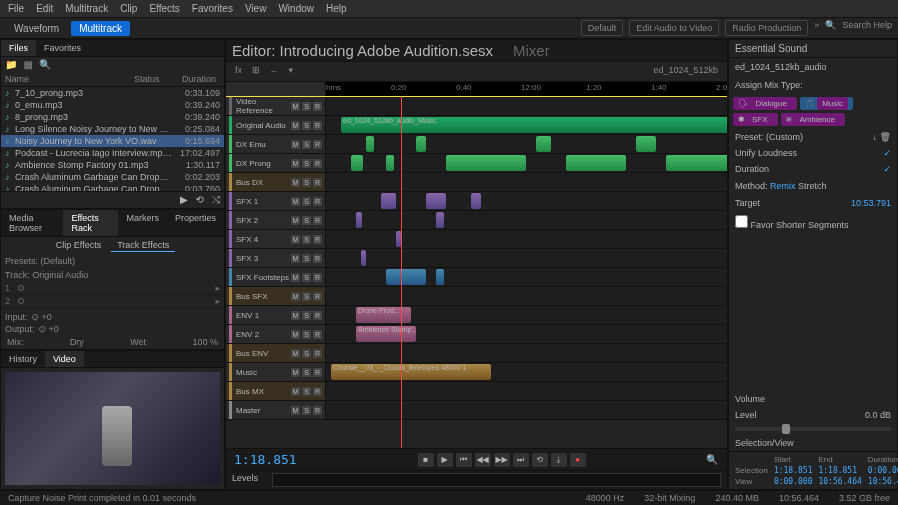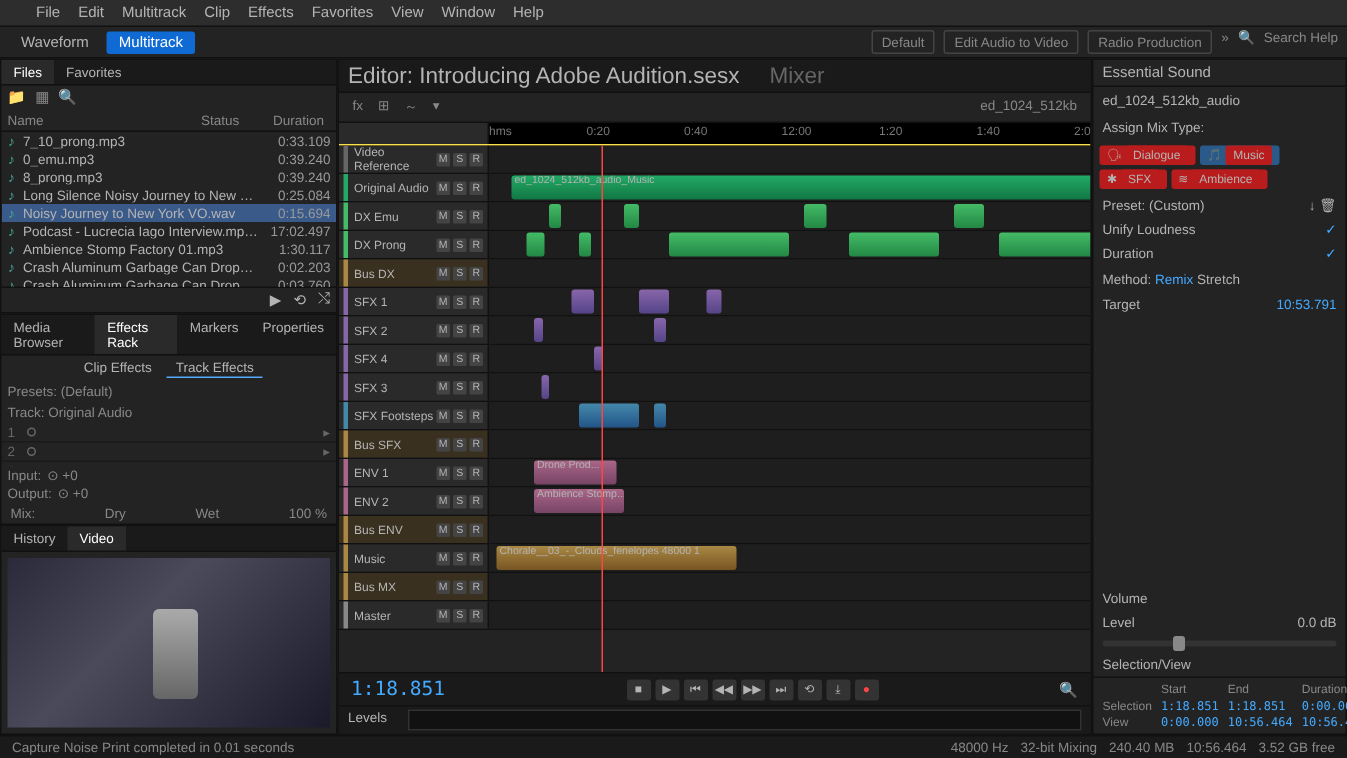--- a/index.html
+++ b/index.html
@@ -1,17 +1,17 @@
 <!DOCTYPE html>
 <html><head>
 <meta charset="utf-8">
 <style>
 *{margin:0;padding:0;box-sizing:border-box;font-family:"Segoe UI",Arial,sans-serif;user-select:none}
 body{background:#1d1d1d;color:#b4b4b4;font-size:10px;width:898px;height:505px;overflow:hidden;display:flex;flex-direction:column}
-.menubar{display:flex;gap:12px;padding:3px 24px;background:#2d2d2d;border-bottom:1px solid #111;font-size:10px}
+.menubar{display:flex;gap:12px;padding:3px 8px;background:#2d2d2d;border-bottom:1px solid #111;font-size:10px}
 .menubar span{cursor:pointer}
 .secondbar{display:flex;align-items:center;padding:2px 6px;background:#232323;border-bottom:1px solid #111}
 .secondbar .tab{padding:2px 8px;margin-right:4px;font-size:10px;border-radius:2px}
 .secondbar .tab.active{background:#0f6ad4;color:#fff}
 .secondbar .right{margin-left:auto;display:flex;gap:6px;font-size:9px;color:#888}
 .secondbar .pill{padding:2px 6px;border:1px solid #444;border-radius:2px}
 .main{flex:1;display:grid;grid-template-columns:225px 1fr 170px;overflow:hidden}
 .panel{background:#232323;border:1px solid #111;display:flex;flex-direction:column}
 .panel-tabs{display:flex;background:#1a1a1a;border-bottom:1px solid #111}
 .panel-tabs span{padding:3px 8px;font-size:9px;cursor:pointer}
@@ -70,31 +70,31 @@
 .timecode{color:#4af;font-size:13px;font-family:monospace}
 .transport-btns{display:flex;gap:3px;margin:0 auto}
 .transport-btns span{width:16px;height:14px;background:#333;border-radius:2px;text-align:center;font-size:8px;line-height:14px;cursor:pointer}
 .levels-row{display:flex;padding:2px 6px;background:#1a1a1a;border-top:1px solid #111}
 .levels-label{width:40px;font-size:9px}
 .levels-meter{flex:1;height:14px;background:#111;border:1px solid #333}
 .right-col{display:flex;flex-direction:column}
 .es-section{padding:4px 6px;font-size:9px}
 .es-title{font-size:10px;padding:3px 6px;border-bottom:1px solid #111}
 .es-mix{display:flex;gap:3px;padding:3px 4px;flex-wrap:wrap}
-.es-mix span{padding:2px 5px;background:#b91c1c;border-radius:2px;font-size:8px;cursor:pointer}
+.es-mix span{padding:2px 5px;background:#701a75;border-radius:2px;font-size:8px;cursor:pointer}
 .es-mix span.active{background:#2a5a8a}
 .es-row{display:flex;justify-content:space-between;padding:3px 6px;font-size:9px;align-items:center}
 .check{color:#4af}
 .slider{height:4px;background:#333;border-radius:2px;margin:4px 6px;position:relative}
 .slider::after{content:"";position:absolute;left:30%;top:-3px;width:8px;height:10px;background:#888;border-radius:2px}
 .sel-view{padding:3px 6px;font-size:8px}
 .sel-grid{display:grid;grid-template-columns:auto 1fr 1fr 1fr;gap:2px 6px;font-size:8px;color:#888}
 .sel-grid .val{color:#4af;font-family:monospace}
 .statusbar{display:flex;padding:2px 8px;font-size:9px;color:#888;background:#1a1a1a;border-top:1px solid #111}
-.statusbar .right{margin-left:auto;display:flex;gap:8px}
+.statusbar .right{margin-left:auto;display:flex;gap:20px}
 .spacer{flex:1}
 </style>
 </head>
 <body>
 
 <div class="menubar" id="menubar">
     <span>File</span>
     <span>Edit</span>
     <span>Multitrack</span>
     <span>Clip</span>
@@ -519,20 +519,21 @@
       </div>
     <div class="es-section">
       <span>Method:</span>
       <span style="color:#4af">Remix</span>
       <span>Stretch</span>
     </div>
     <div class="es-row">
         <span>Target</span>
         <span style="color:#4af">10:53.791</span>
       </div>
+    <div class="es-section"><input type="checkbox" style=""> <span>Favor Shorter Segments</span></div>
     <div class="spacer"></div>
     <div class="es-row">
         <span>Volume</span>
       </div>
     <div class="es-row">
         <span>Level</span>
         <span>0.0 dB</span>
       </div>
     <div class="slider"></div>
     <div class="es-title" style="font-size:9px">Selection/View</div>

